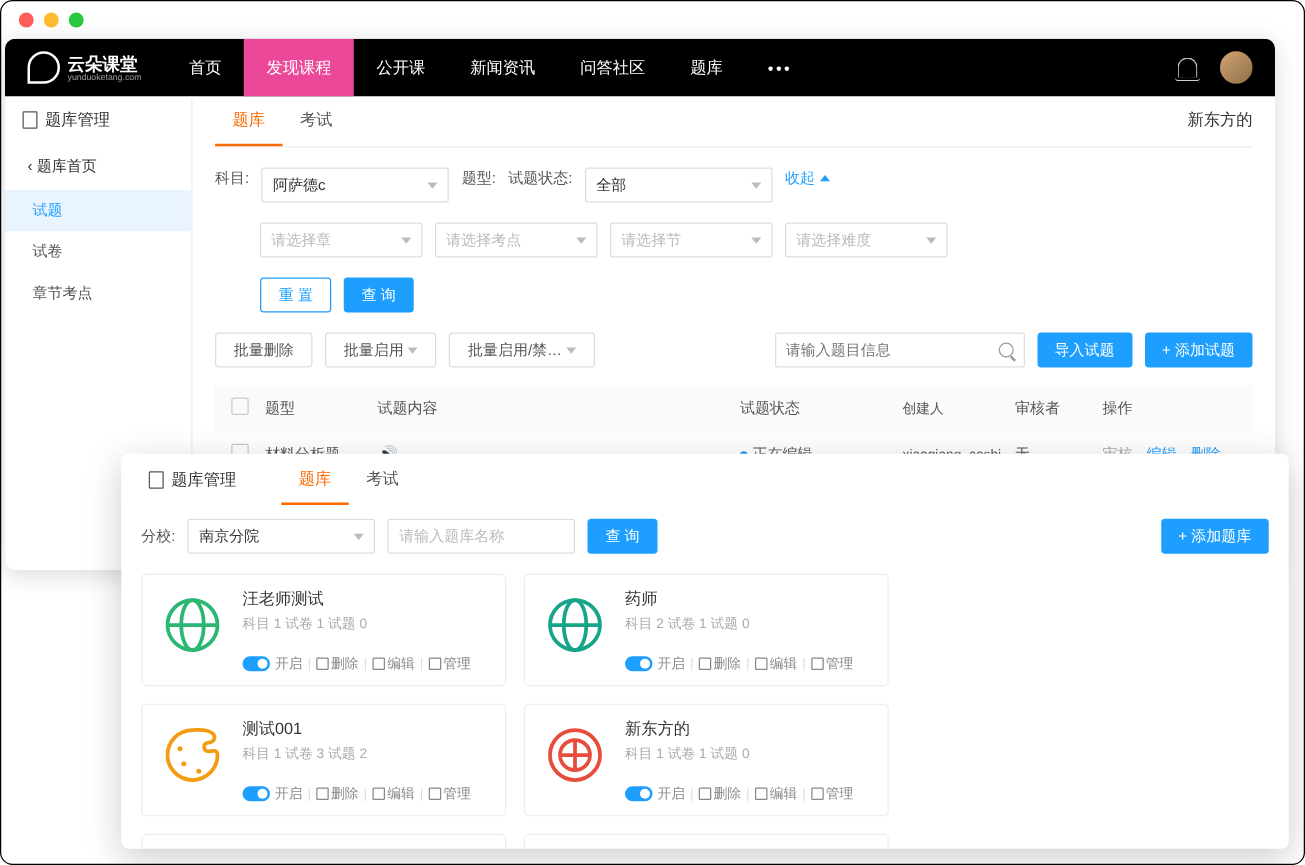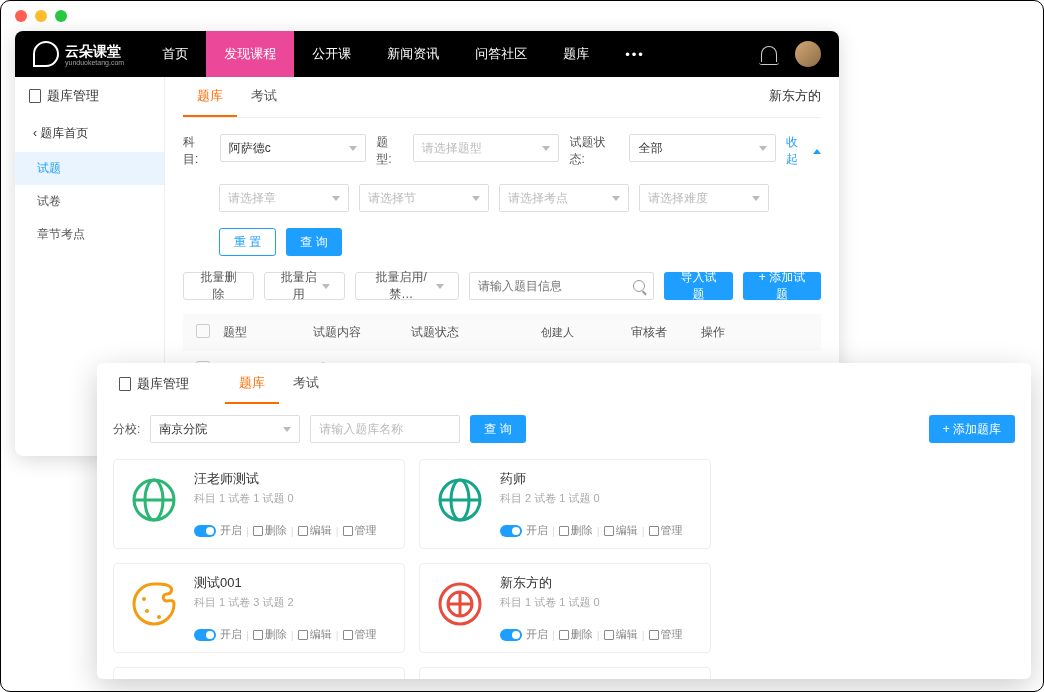--- a/index.html
+++ b/index.html
@@ -5,21 +5,21 @@
 * { box-sizing: border-box; margin: 0; padding: 0; }
 body { font-family: -apple-system, "PingFang SC", "Microsoft YaHei", sans-serif; font-size: 12px; background: #fff; width: 1044px; height: 692px; position: relative; overflow: hidden; }
 
 
 .mac-window { position: absolute; top: 0; left: 0; width: 1044px; height: 692px; background: #fff; border-radius: 10px; border: 1px solid #000; overflow: hidden; }
 .mac-bar { height: 30px; display: flex; align-items: center; padding-left: 14px; gap: 8px; }
 .dot { width: 12px; height: 12px; border-radius: 50%; }
 .dot.r { background: #ff5f57; } .dot.y { background: #febc2e; } .dot.g { background: #28c840; }
 
 
-.win1 { position: absolute; top: 30px; left: 14px; width: 824px; height: 425px; background: #fff; border-radius: 8px; box-shadow: 0 4px 20px rgba(0,0,0,.15); overflow: hidden; }
+.win1 { position: absolute; top: 30px; left: 3px; width: 1016px; height: 425px; background: #fff; border-radius: 8px; box-shadow: 0 4px 20px rgba(0,0,0,.15); overflow: hidden; }
 
 
 .topnav { height: 46px; background: #000; display: flex; align-items: center; padding: 0 18px; color: #fff; }
 .logo { display: flex; align-items: center; gap: 6px; margin-right: 20px; }
 .logo-icon { width: 26px; height: 26px; border: 2px solid #fff; border-radius: 50% 50% 50% 0; position: relative; }
 .logo-text { font-size: 14px; font-weight: bold; }
 .logo-sub { font-size: 7px; opacity: .6; display: block; margin-top: -2px; }
 .nav-items { display: flex; }
 .nav-item { padding: 0 18px; height: 46px; display: flex; align-items: center; font-size: 13px; cursor: pointer; }
 .nav-item.active { background: #ec4899; }
@@ -162,46 +162,42 @@
         </div>
         <div class="brand-right">新东方的</div>
 
         <div class="filter-row">
           <span class="flabel">科目:</span>
           <div class="select" style="width:150px">
               <span>阿萨德c</span>
               <span class="chev"></span>
             </div>
           <span class="flabel">题型:</span>
-          <div class="select" style="width:150px">
-              <span class="ph">请选择题型</span>
-              <span class="chev"></span>
-            </div>
           <span class="flabel">试题状态:</span>
           <div class="select" style="width:150px">
               <span>全部</span>
               <span class="chev"></span>
             </div>
           <span class="collapse-link">
               <span>收起</span>
               <span class="chev-up"></span>
             </span>
         </div>
 
         <div class="filter-row" style="padding-left:36px">
           <div class="select" style="width:130px">
               <span class="ph">请选择章</span>
               <span class="chev"></span>
             </div>
           <div class="select" style="width:130px">
+              <span class="ph">请选择考点</span>
+              <span class="chev"></span>
+            </div>
+          <div class="select" style="width:130px">
               <span class="ph">请选择节</span>
-              <span class="chev"></span>
-            </div>
-          <div class="select" style="width:130px">
-              <span class="ph">请选择考点</span>
               <span class="chev"></span>
             </div>
           <div class="select" style="width:130px">
               <span class="ph">请选择难度</span>
               <span class="chev"></span>
             </div>
         </div>
 
         <div class="filter-row" style="padding-left:36px">
           <button class="btn btn-outline">重 置</button>

